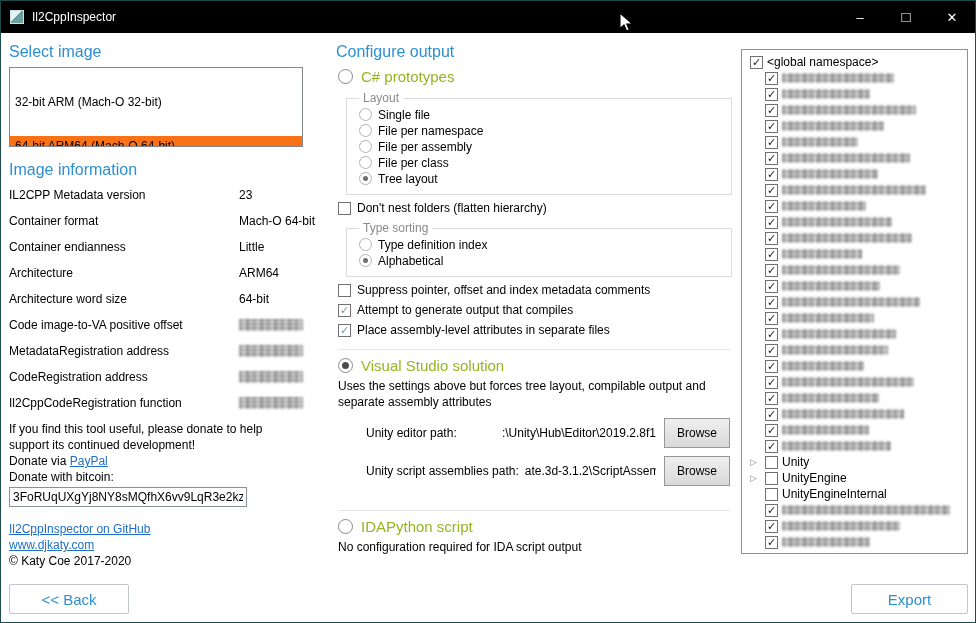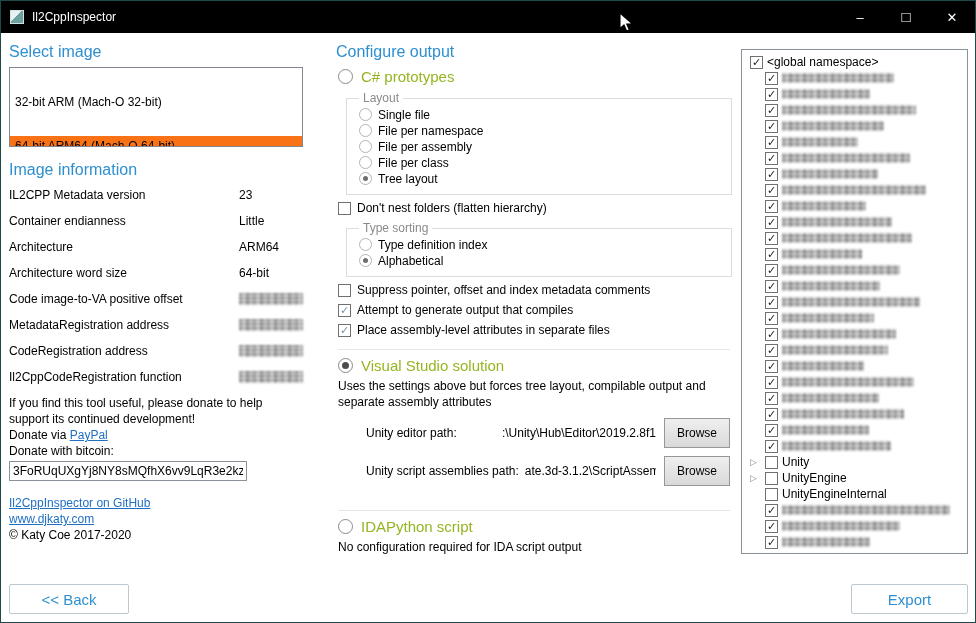--- a/index.html
+++ b/index.html
@@ -133,20 +133,24 @@
       </div>
 
       <div class="section-heading mt14">Image information</div>
 
       <div class="info-rows">
         <div class="info-row">
           <span class="info-label">IL2CPP Metadata version</span>
           <span class="info-value">23</span>
         </div>
         <div class="info-row">
+          <span class="info-label">Container format</span>
+          <span class="info-value">Mach-O 64-bit</span>
+        </div>
+        <div class="info-row">
           <span class="info-label">Container endianness</span>
           <span class="info-value">Little</span>
         </div>
         <div class="info-row">
           <span class="info-label">Architecture</span>
           <span class="info-value">ARM64</span>
         </div>
         <div class="info-row">
           <span class="info-label">Architecture word size</span>
           <span class="info-value">64-bit</span>

